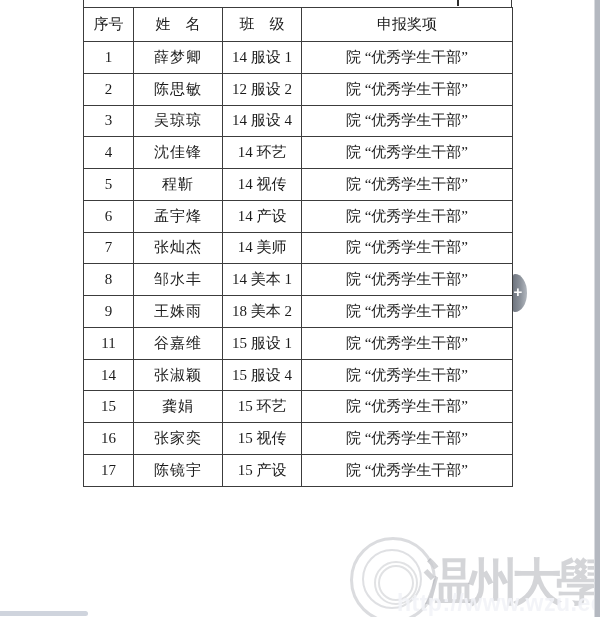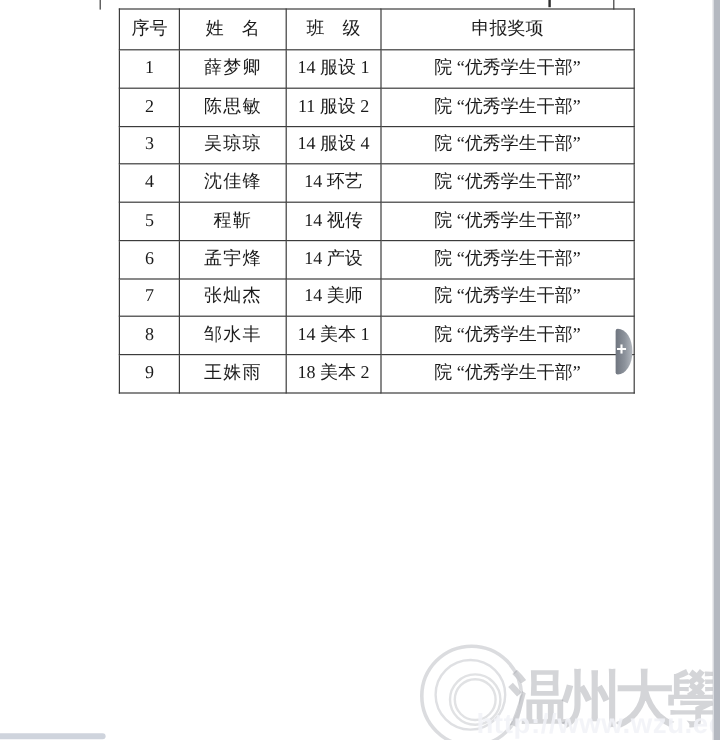--- a/index.html
+++ b/index.html
@@ -3,21 +3,21 @@
 <meta charset="utf-8">
 <style>
   html,body{margin:0;padding:0;}
   body{
     width:600px;height:617px;position:relative;overflow:hidden;
     background:#ffffff;
     font-family:"Liberation Serif","DejaVu Serif",serif;
   }
   
   .doc-table{
-    position:absolute;left:99px;top:7px;width:429px;
+    position:absolute;left:83px;top:7px;width:429px;
     border-collapse:collapse;table-layout:fixed;
   }
   .doc-table th,.doc-table td{
     border:1px solid #3c3c3c;
     text-align:center;vertical-align:middle;
     font-weight:normal;color:#1b1b1b;
     font-size:15px;padding:0;line-height:1;
     overflow:hidden;white-space:nowrap;
   }
   .doc-table thead tr{height:34px;}
@@ -107,21 +107,21 @@
   <tbody>
       <tr>
         <td class="cell-no">1</td>
         <td class="cell-name">薛梦卿</td>
         <td class="cell-class">14 服设 1</td>
         <td class="cell-award">院 “优秀学生干部”</td>
       </tr>
       <tr>
         <td class="cell-no">2</td>
         <td class="cell-name">陈思敏</td>
-        <td class="cell-class">11 服设 2</td>
+        <td class="cell-class">12 服设 2</td>
         <td class="cell-award">院 “优秀学生干部”</td>
       </tr>
       <tr>
         <td class="cell-no">3</td>
         <td class="cell-name">吴琼琼</td>
         <td class="cell-class">14 服设 4</td>
         <td class="cell-award">院 “优秀学生干部”</td>
       </tr>
       <tr>
         <td class="cell-no">4</td>
@@ -150,20 +150,50 @@
       <tr>
         <td class="cell-no">8</td>
         <td class="cell-name">邹水丰</td>
         <td class="cell-class">14 美本 1</td>
         <td class="cell-award">院 “优秀学生干部”</td>
       </tr>
       <tr>
         <td class="cell-no">9</td>
         <td class="cell-name">王姝雨</td>
         <td class="cell-class">18 美本 2</td>
+        <td class="cell-award">院 “优秀学生干部”</td>
+      </tr>
+      <tr>
+        <td class="cell-no">11</td>
+        <td class="cell-name">谷嘉维</td>
+        <td class="cell-class">15 服设 1</td>
+        <td class="cell-award">院 “优秀学生干部”</td>
+      </tr>
+      <tr>
+        <td class="cell-no">14</td>
+        <td class="cell-name">张淑颖</td>
+        <td class="cell-class">15 服设 4</td>
+        <td class="cell-award">院 “优秀学生干部”</td>
+      </tr>
+      <tr>
+        <td class="cell-no">15</td>
+        <td class="cell-name">龚娟</td>
+        <td class="cell-class">15 环艺</td>
+        <td class="cell-award">院 “优秀学生干部”</td>
+      </tr>
+      <tr>
+        <td class="cell-no">16</td>
+        <td class="cell-name">张家奕</td>
+        <td class="cell-class">15 视传</td>
+        <td class="cell-award">院 “优秀学生干部”</td>
+      </tr>
+      <tr>
+        <td class="cell-no">17</td>
+        <td class="cell-name">陈镜宇</td>
+        <td class="cell-class">15 产设</td>
         <td class="cell-award">院 “优秀学生干部”</td>
       </tr>
     </tbody>
 </table>
 
 <div class="watermark">
   <div class="wm-seal">
     <div class="wm-seal-inner"></div>
     <div class="wm-seal-core"></div>
   </div>

